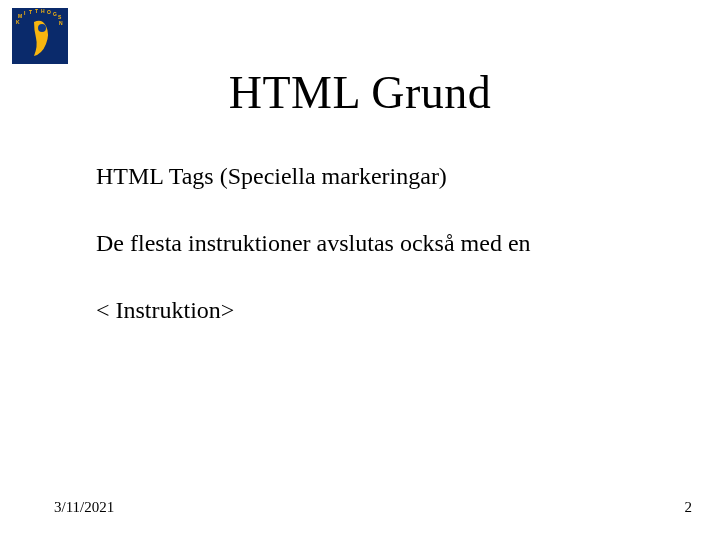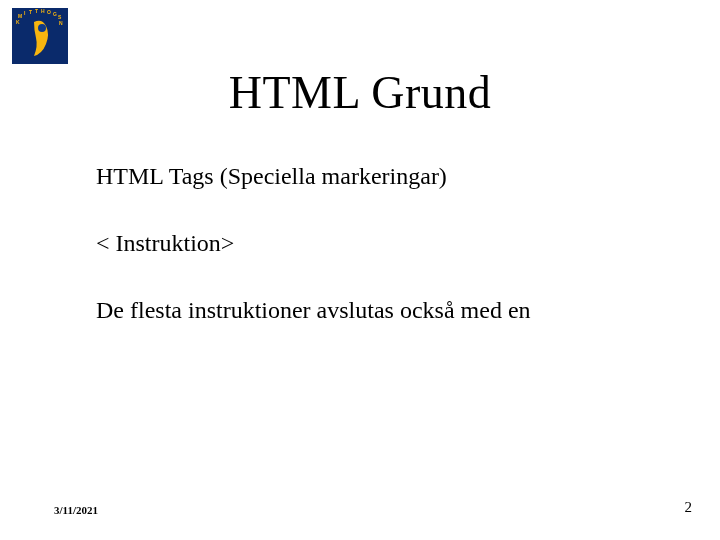--- a/index.html
+++ b/index.html
@@ -46,22 +46,21 @@
     line-height: 1.2;
     margin-left: 42px;
   }
   .body p {
     margin: 0 0 38px 0;
   }
   .footer-date {
     position: absolute;
     left: 54px;
     bottom: 24px;
-    font-size: 11px;
-    font-weight: bold;
+    font-size: 15px;
   }
   .footer-page {
     position: absolute;
     right: 28px;
     bottom: 24px;
     font-size: 15px;
   }
 </style>
 </head>
 <body>
@@ -90,20 +89,20 @@
       <path d="M22 14 Q30 10 34 18 Q38 26 34 36 Q30 46 22 48 Q26 38 24 30 Q22 22 22 14 Z" fill="#f7b50f"></path>
 
       <circle cx="30" cy="20" r="4" fill="#0f3a8a"></circle>
     </svg>
   </div>
 
   <div class="title">HTML Grund</div>
 
   <div class="body">
     <p>HTML Tags (Speciella markeringar)</p>
+    <p>De flesta instruktioner avslutas också med en</p>
     <p>&lt; Instruktion&gt;</p>
-    <p>De flesta instruktioner avslutas också med en</p>
   </div>
 
   <div class="footer-date">3/11/2021</div>
   <div class="footer-page">2</div>
 
 </div>
 
 </body></html>

